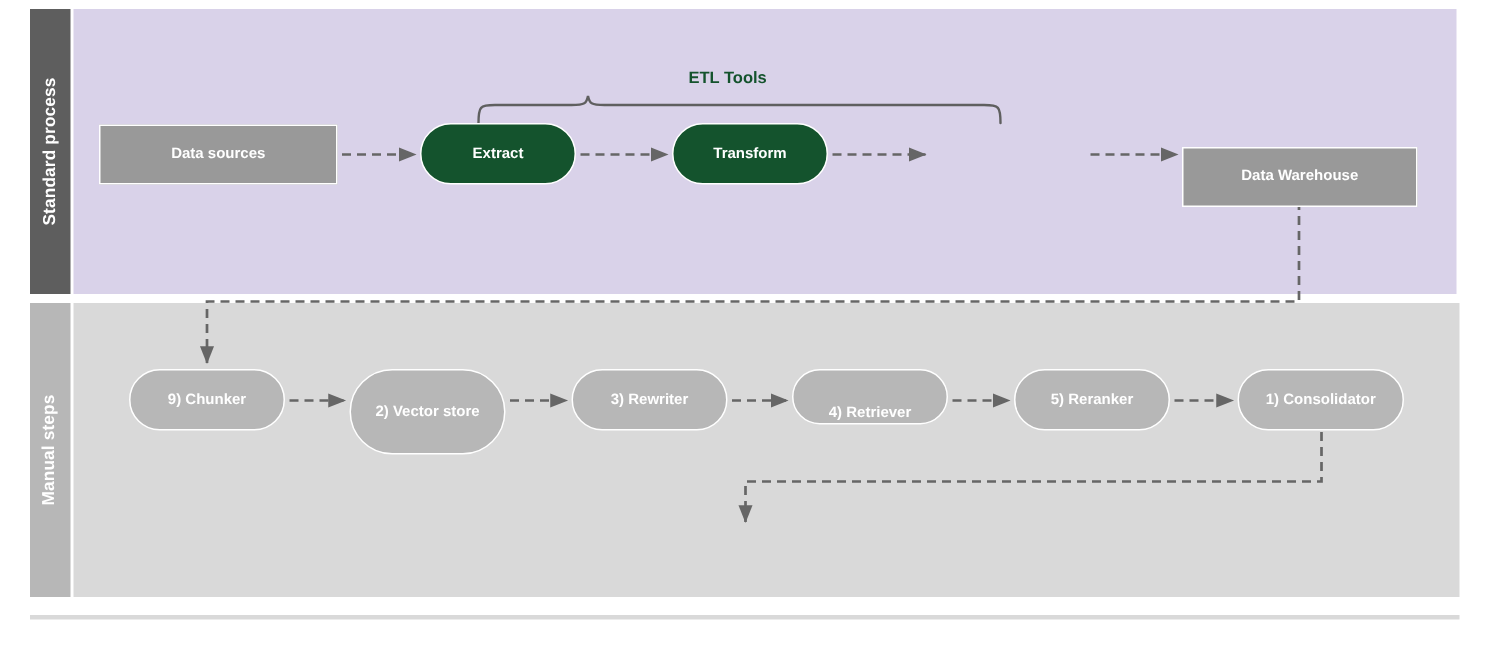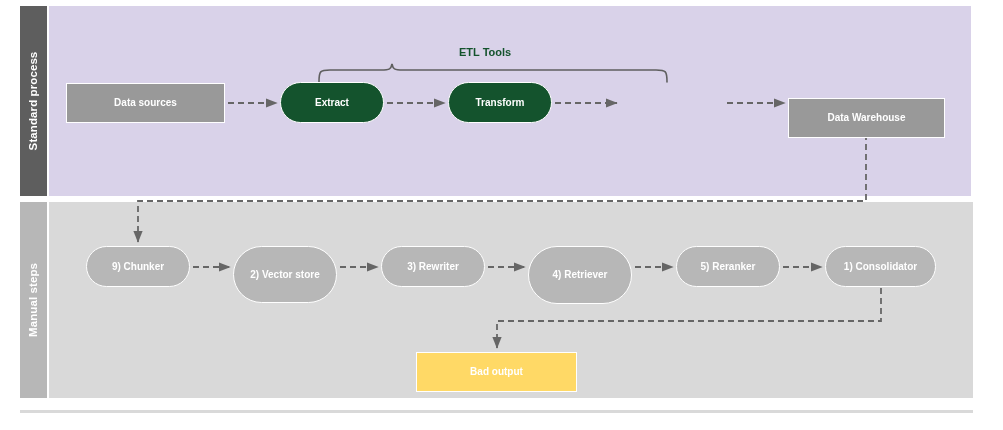--- a/index.html
+++ b/index.html
@@ -150,27 +150,24 @@
 
   <div class="node pill pillgray" style="left:86px; top:246px; width:104px; height:41px;">
     <span>9) Chunker</span>
   </div>
   <div class="node pill pillgray" style="left:233px; top:246px; width:104px; height:57px;">
     <span>2) Vector store</span>
   </div>
   <div class="node pill pillgray" style="left:381px; top:246px; width:104px; height:41px;">
     <span>3) Rewriter</span>
   </div>
-  <div class="node pill pillgray" style="left:528px; top:246px; width:104px; height:58px;">
+  <div class="node pill pillgray" style="left:528px; top:246px; width:104px; height:37px;align-items:flex-end;">
     <span>4) Retriever</span>
   </div>
   <div class="node pill pillgray" style="left:676px; top:246px; width:104px; height:41px;">
     <span>5) Reranker</span>
   </div>
   <div class="node pill pillgray" style="left:825px; top:246px; width:111px; height:41px;">
     <span>1) Consolidator</span>
   </div>
 
-  <div class="node rect yellow" style="left:416px; top:352px; width:161px; height:40px;">
-    <span>Bad output</span>
-  </div>
 
 </div>
 
 </body></html>

